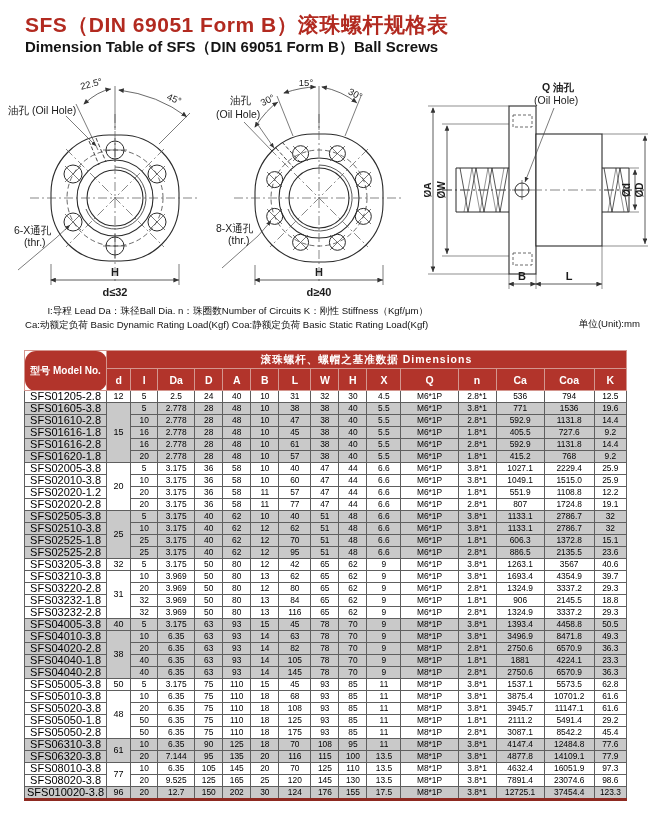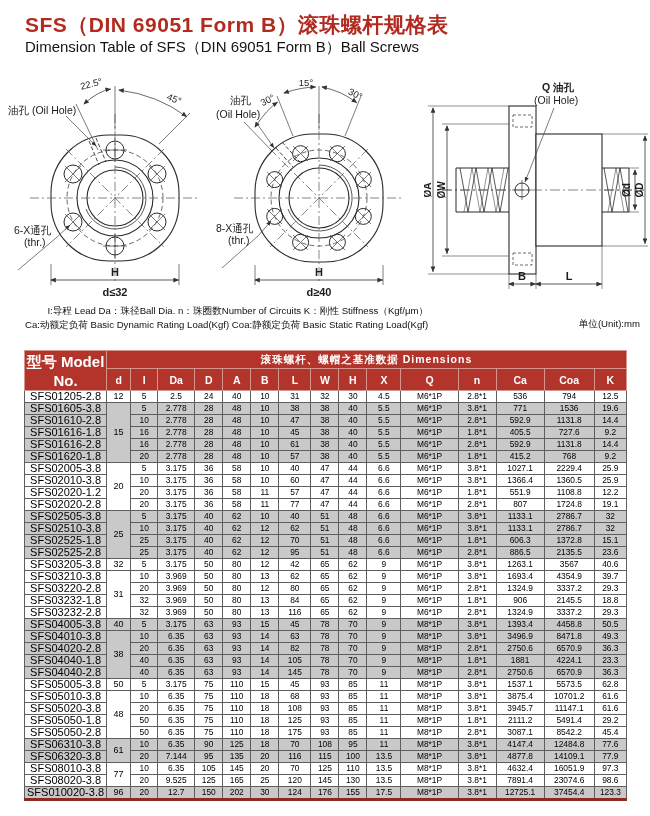--- a/index.html
+++ b/index.html
@@ -1,29 +1,29 @@
 <!DOCTYPE html>
 <html><head>
 <meta charset="utf-8">
 <style>
   html,body{margin:0;padding:0;background:#e8e8e8;}
   .page{position:relative;width:650px;height:816px;background:#ffffff;overflow:hidden;
         font-family:"Liberation Sans","DejaVu Sans",sans-serif;color:#1a1a1a;}
   .title-zh{position:absolute;left:25px;top:11px;font-size:21px;font-weight:bold;color:#b22a20;letter-spacing:0.5px;}
-  .title-en{position:absolute;left:25px;top:38px;font-size:15px;font-weight:400;color:#141414;}
+  .title-en{position:absolute;left:25px;top:38px;font-size:15px;font-weight:700;color:#141414;}
   .diagrams{position:absolute;left:0;top:78px;width:650px;height:226px;}
   .diagrams svg{position:absolute;top:0;}
   svg text{fill:#1c1c1c;}
   .legend{position:absolute;left:25px;top:304px;font-size:9.6px;line-height:13.5px;color:#111;text-align:right;}
   .unit{position:absolute;right:10px;top:318px;font-size:9.6px;color:#111;}
   table.spec{position:absolute;left:24px;top:350px;width:603px;border-collapse:collapse;table-layout:fixed;
              border:1px solid #4a4a4a;border-bottom:3px solid #8e2a21;}
   table.spec th{background:#b2342b;color:#fff;border:1px solid #d4968f;font-weight:bold;padding:0;}
   th.dims-head{height:17px;font-size:10.5px;letter-spacing:1px;}
-  th.model-head{font-size:15px;}
+  th.model-head{font-size:10px;border-radius:11px;}
   tr.cols-row th{height:21px;font-size:10.5px;}
   table.spec td{border:1px solid #5e5e5e;text-align:center;font-size:8.4px;height:10px;
                 padding:0;line-height:1;white-space:nowrap;overflow:hidden;background:#fff;color:#000;}
   table.spec td.model{font-size:11px;}
   table.spec td.dcell{font-size:9px;}
   table.spec tr.shaded td{background:#c9c9c9;}
   .footer-note{position:absolute;left:25px;top:793px;font-size:10.5px;color:#111;}
 </style>
 </head>
 <body>
@@ -422,22 +422,22 @@
           <td>3.175</td>
           <td>36</td>
           <td>58</td>
           <td>10</td>
           <td>60</td>
           <td>47</td>
           <td>44</td>
           <td>6.6</td>
           <td>M6*1P</td>
           <td>3.8*1</td>
-          <td>1366.4</td>
-          <td>1360.5</td>
+          <td>1049.1</td>
+          <td>1515.0</td>
           <td>25.9</td>
         </tr>
         <tr>
           <td class="model">SFS02020-1.2</td>
           <td>20</td>
           <td>3.175</td>
           <td>36</td>
           <td>58</td>
           <td>11</td>
           <td>57</td>

